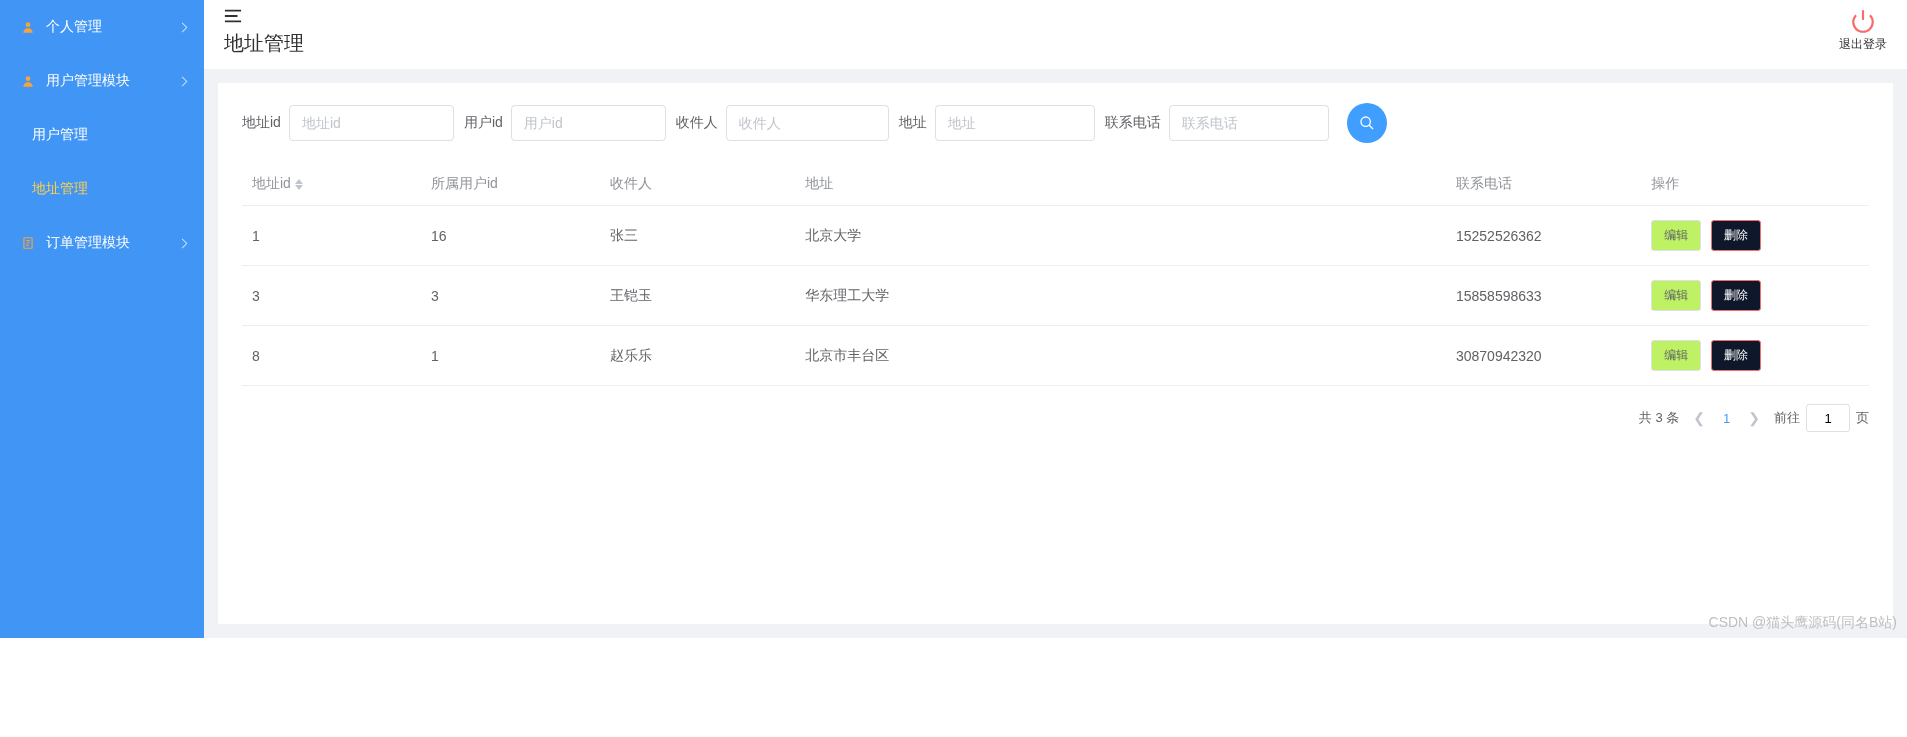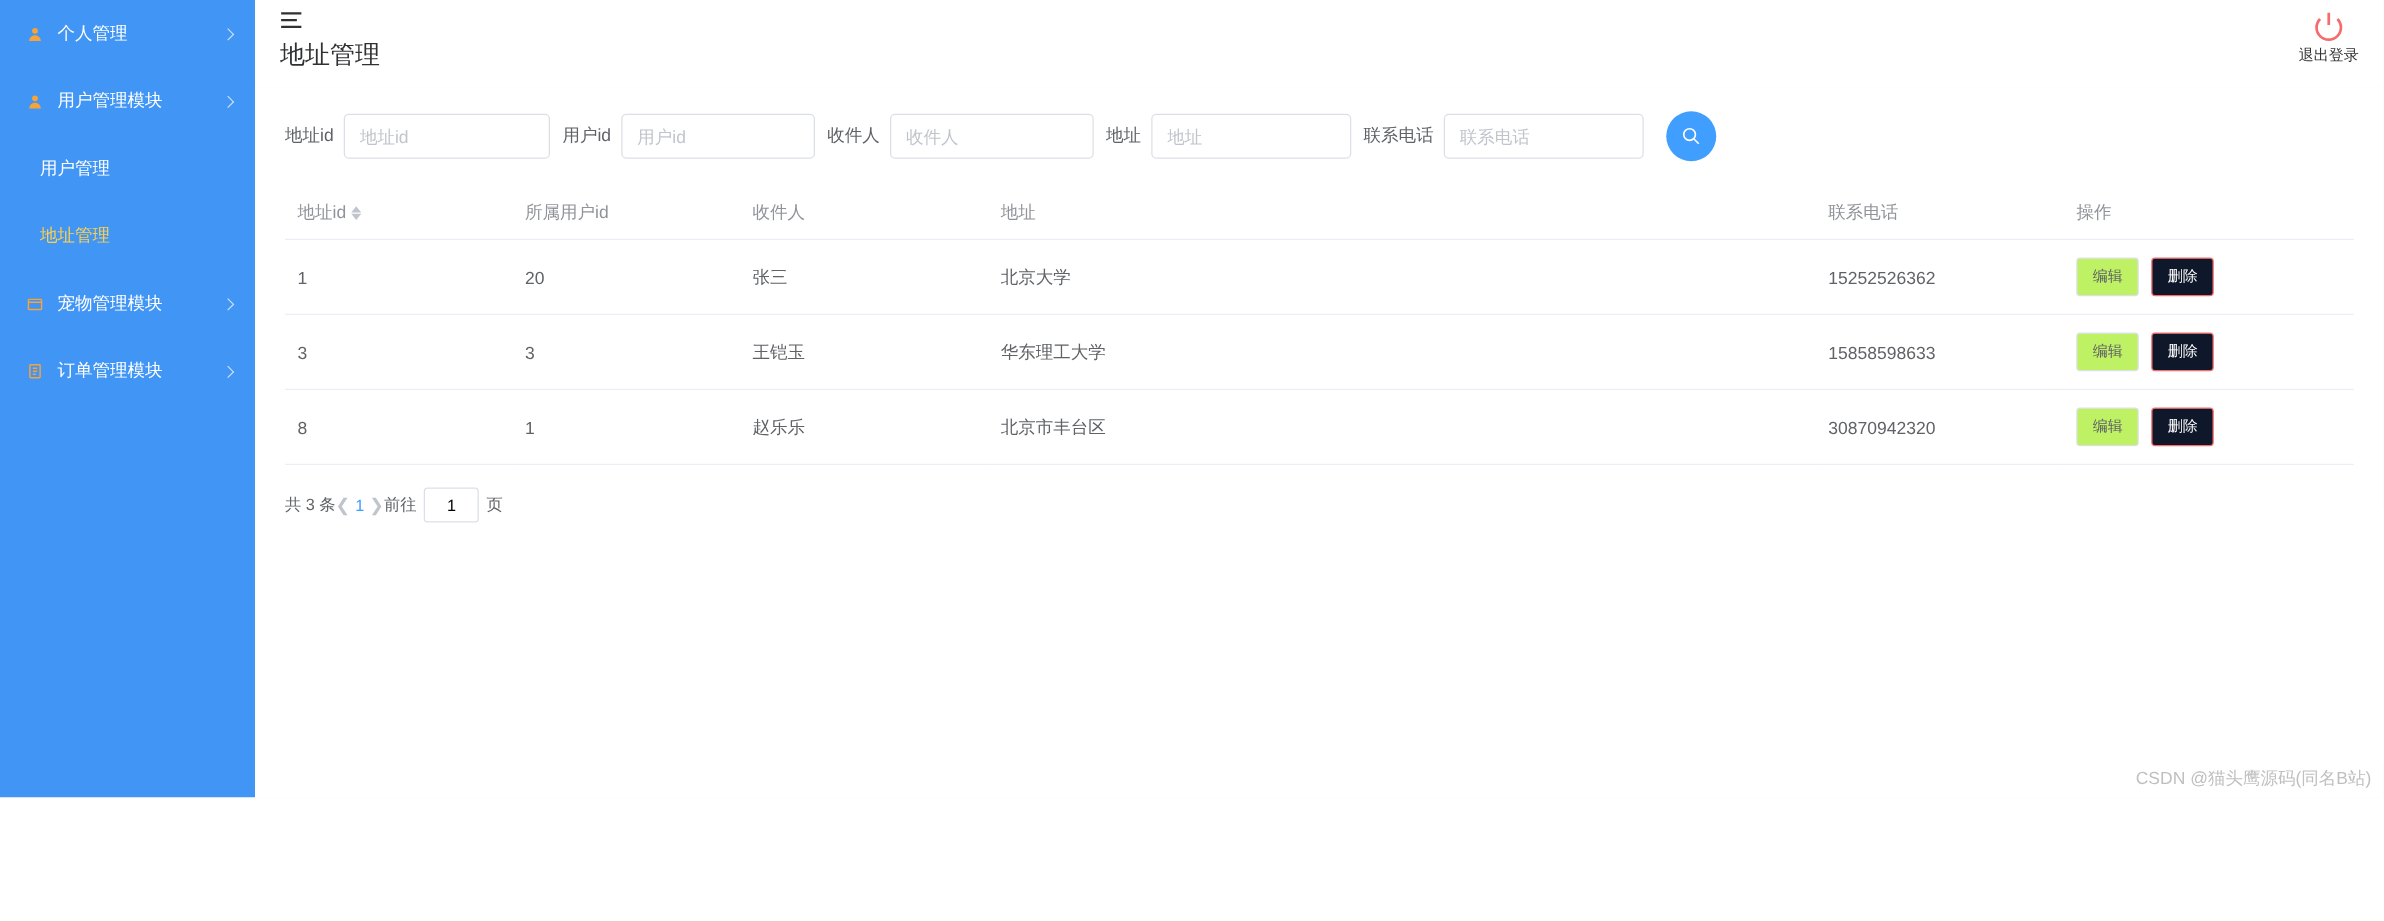--- a/index.html
+++ b/index.html
@@ -17,21 +17,21 @@
 
 .main { flex: 1; display: flex; flex-direction: column; background: #f0f2f5; }
 .header { background: #fff; padding: 8px 20px 12px 20px; display: flex; align-items: flex-start; justify-content: space-between; }
 .header-left { display: flex; flex-direction: column; gap: 6px; }
 .hamburger { width: 20px; height: 16px; cursor: pointer; }
 .page-title { font-size: 20px; color: #303133; font-weight: 500; }
 .logout { display: flex; flex-direction: column; align-items: center; cursor: pointer; gap: 2px; }
 .logout-text { font-size: 12px; color: #303133; }
 
 
-.content { flex: 1; background: #fff; padding: 20px 24px; }
+.content { flex: 1; background: #fff; margin: 14px; padding: 20px 24px; }
 .filters { display: flex; align-items: center; gap: 10px; flex-wrap: nowrap; }
 .filter-group { display: flex; align-items: center; gap: 8px; }
 .filter-label { color: #606266; font-size: 14px; white-space: nowrap; }
 .filter-input { height: 36px; border: 1px solid #dcdfe6; border-radius: 4px; padding: 0 12px; font-size: 14px; color: #606266; outline: none; }
 .filter-input::placeholder { color: #c0c4cc; }
 .fi-1 { width: 165px; }
 .fi-2 { width: 155px; }
 .fi-3 { width: 163px; }
 .fi-4 { width: 160px; }
 .fi-5 { width: 160px; }
@@ -42,21 +42,21 @@
 .table th { text-align: left; padding: 12px 10px; color: #909399; font-weight: 500; font-size: 14px; border-bottom: 1px solid #ebeef5; }
 .table td { padding: 14px 10px; color: #606266; font-size: 14px; border-bottom: 1px solid #ebeef5; }
 .sort-caret { display: inline-flex; flex-direction: column; margin-left: 4px; vertical-align: middle; gap: 1px; }
 .caret { width: 0; height: 0; border-left: 4px solid transparent; border-right: 4px solid transparent; }
 .caret.up { border-bottom: 5px solid #c0c4cc; }
 .caret.down { border-top: 5px solid #c0c4cc; }
 .btn { display: inline-block; padding: 6px 12px; border-radius: 3px; font-size: 12px; cursor: pointer; border: 1px solid #dcdfe6; background: #bef264; color: #606266; margin-right: 6px; }
 .btn-danger { background: #0f172a; border-color: #f56c6c; color: #fff; }
 
 
-.pagination { display: flex; align-items: center; justify-content: flex-start; margin-top: 18px; font-size: 13px; color: #606266; }
+.pagination { display: flex; align-items: center; justify-content: flex-end; gap: 14px; margin-top: 18px; font-size: 13px; color: #606266; }
 .page-arrow { color: #c0c4cc; cursor: pointer; font-size: 14px; }
 .page-num { color: #409eff; font-weight: 500; cursor: pointer; padding: 0 4px; }
 .page-jump { display: flex; align-items: center; gap: 6px; }
 .page-jump input { width: 44px; height: 28px; border: 1px solid #dcdfe6; border-radius: 3px; text-align: center; font-size: 13px; }
 
 .watermark { position: absolute; right: 10px; bottom: 6px; font-size: 14px; color: #bfbfbf; }
 </style>
 </head>
 <body>
 
@@ -78,29 +78,20 @@
             <path d="M4 22c0-4.4 3.6-8 8-8s8 3.6 8 8"></path>
           </svg>
       </span>
       <span>用户管理模块</span>
     </div>
     <div class="menu-item child">
       <span>用户管理</span>
     </div>
     <div class="menu-item child active">
       <span>地址管理</span>
-    </div>
-    <div class="menu-item has-sub">
-      <span class="icon">
-        <svg width="14" height="14" viewBox="0 0 24 24" fill="none" stroke="#f8a33a" stroke-width="2">
-            <rect x="3" y="6" width="18" height="14" rx="1"></rect>
-            <path d="M3 10h18"></path>
-          </svg>
-      </span>
-      <span>宠物管理模块</span>
     </div>
     <div class="menu-item has-sub">
       <span class="icon">
         <svg width="14" height="14" viewBox="0 0 24 24" fill="none" stroke="#f8a33a" stroke-width="2">
             <rect x="5" y="3" width="14" height="18" rx="1"></rect>
             <path d="M9 8h6M9 12h6M9 16h4"></path>
           </svg>
       </span>
       <span>订单管理模块</span>
     </div>
@@ -173,21 +164,21 @@
             <th>所属用户id</th>
             <th>收件人</th>
             <th>地址</th>
             <th>联系电话</th>
             <th>操作</th>
           </tr>
         </thead>
         <tbody id="tbody">
             <tr>
     <td>1</td>
-    <td>20</td>
+    <td>16</td>
     <td>张三</td>
     <td>北京大学</td>
     <td>15252526362</td>
     <td>
       <span class="btn">编辑</span>
       <span class="btn btn-danger">删除</span>
     </td>
             </tr>
             <tr>
     <td>3</td>

